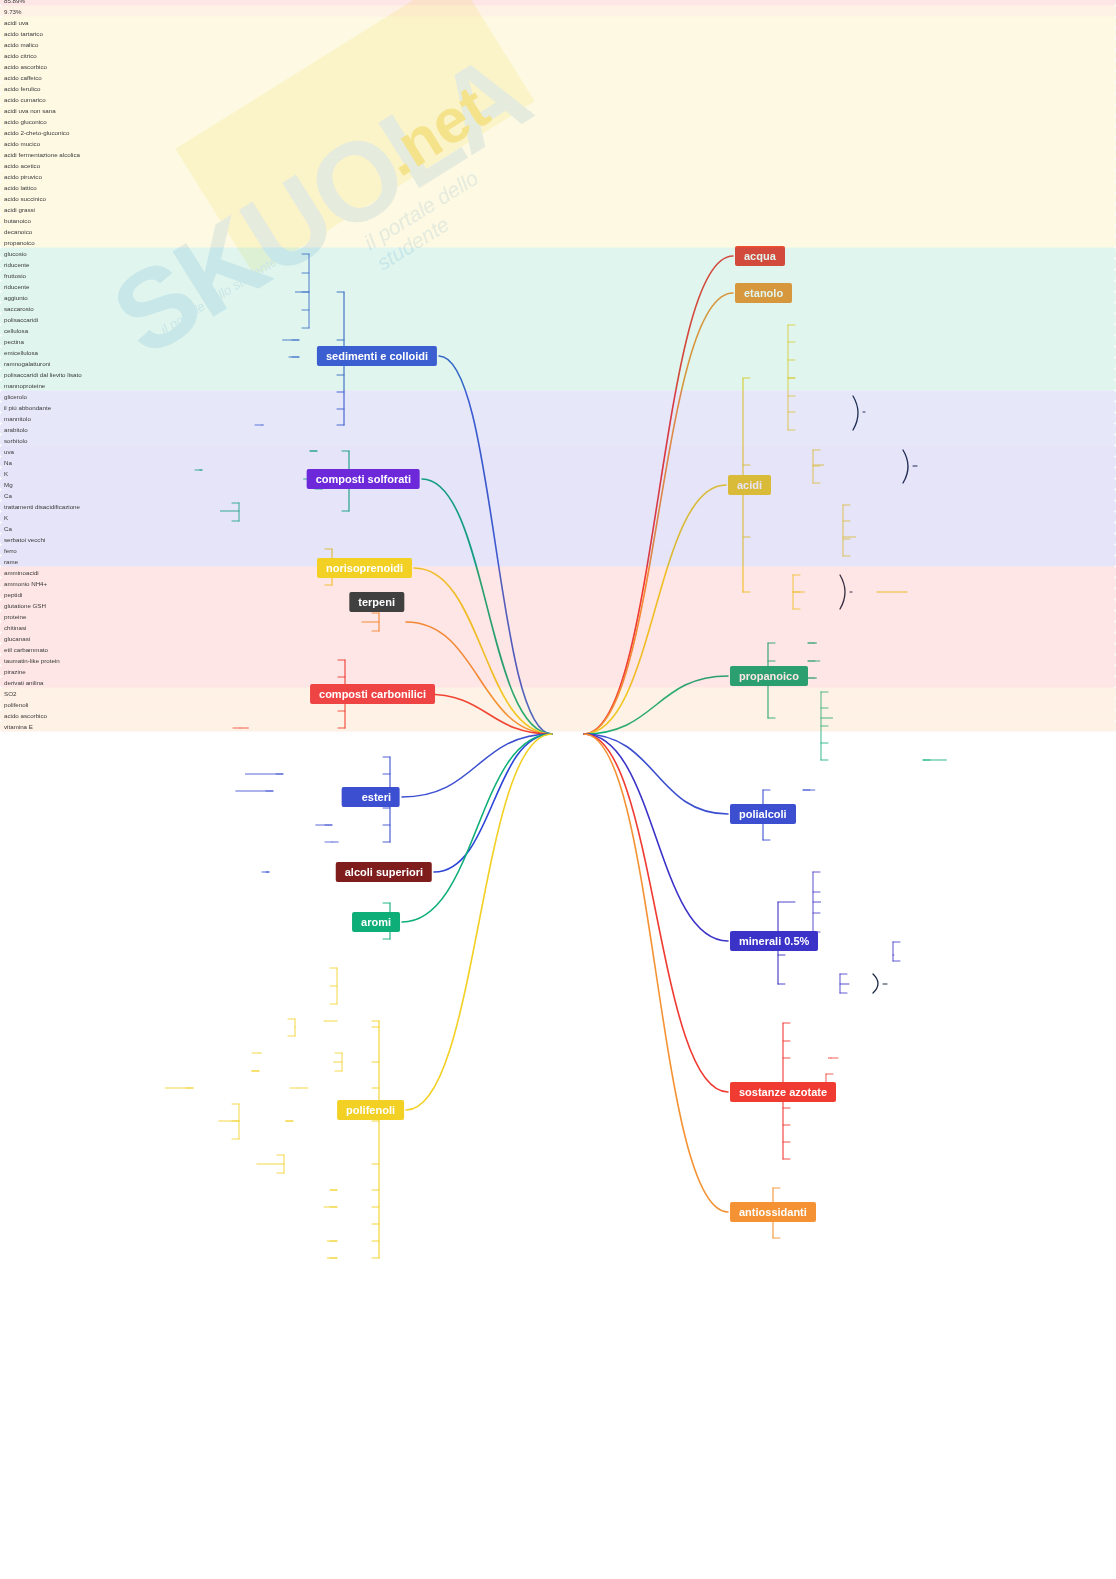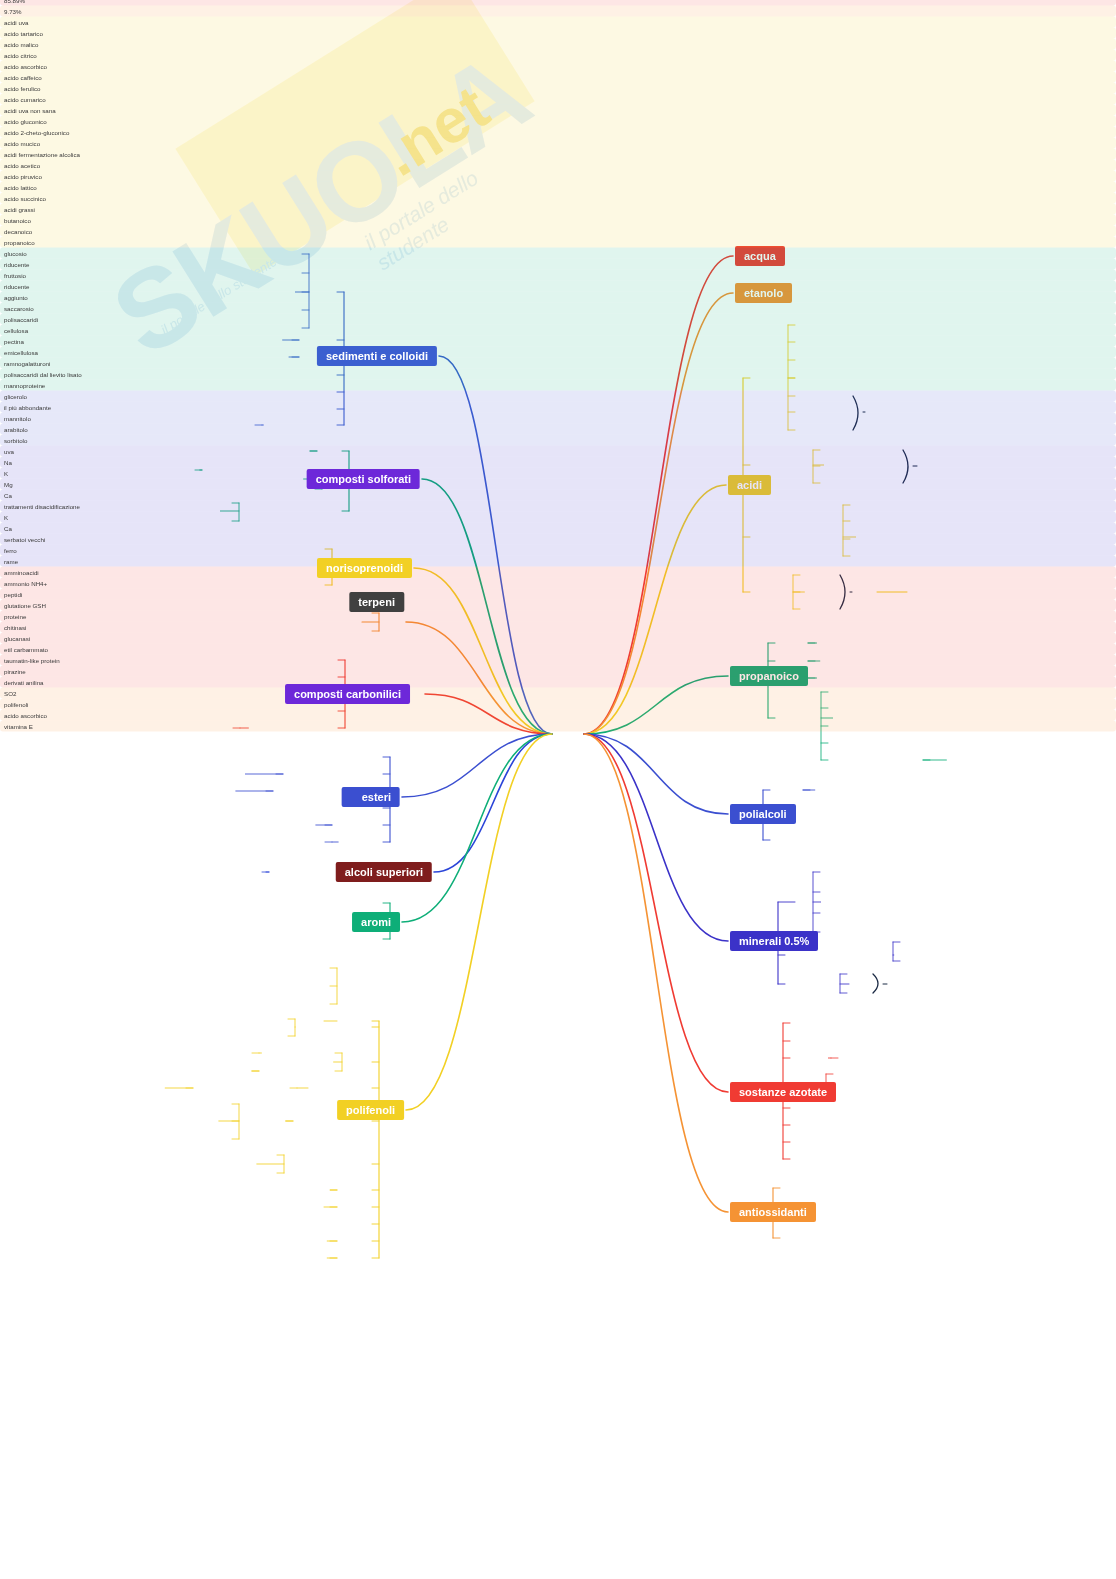--- a/index.html
+++ b/index.html
@@ -386,20 +386,20 @@
       <div class="leaf" style="left: 790px; top: 1159px; background: rgba(240, 59, 51, 0.13); color: rgb(58, 58, 58);">derivati anilina</div>
       <div class="node lvl1" style="left: 730px; top: 1212px; background: rgb(245, 147, 52);">antiossidanti</div>
       <div class="leaf" style="left: 780px; top: 1188px; background: rgba(245, 147, 52, 0.13); color: rgb(58, 58, 58);">SO2</div>
       <div class="leaf" style="left: 780px; top: 1205px; background: rgba(245, 147, 52, 0.13); color: rgb(58, 58, 58);">polifenoli</div>
       <div class="leaf" style="left: 780px; top: 1221px; background: rgba(245, 147, 52, 0.13); color: rgb(58, 58, 58);">acido ascorbico</div>
       <div class="leaf" style="left: 780px; top: 1238px; background: rgba(245, 147, 52, 0.13); color: rgb(58, 58, 58);">vitamina E</div>
       <div class="node lvl1 r" style="left: 437px; top: 356px; background: rgb(59, 95, 208);">sedimenti e colloidi</div>
       <div class="node lvl1 r" style="left: 420px; top: 479px; background: #6d28d9;">composti solforati</div>
       <div class="node lvl1 r" style="left: 412px; top: 568px; background: rgb(242, 208, 36);">norisoprenoidi</div>
       <div class="node lvl1 r" style="left: 404px; top: 602px; background: #404040; text-align: right;">terpeni</div>
-      <div class="node lvl1 r" style="left: 410px; top: 694px; background: #6d28d9;">composti carbonilici</div>
+      <div class="node lvl1 r" style="left: 435px; top: 694px; background: #ef4444;">composti carbonilici</div>
       <div class="node lvl1 r" style="left: 400px; top: 797px; background: rgb(59, 79, 208); padding-left: 20px;">esteri</div>
       <div class="node lvl1 r" style="left: 432px; top: 872px; background: #7f1d1d; text-align: center;">alcoli superiori</div>
       <div class="node lvl1 r" style="left: 400px; top: 922px; background: rgb(14, 174, 120);">aromi</div>
       <div class="node lvl1 r" style="left: 404px; top: 1110px; background: rgb(242, 208, 36);">polifenoli</div>
     </div>
 
 </div>
 
 </body></html>

